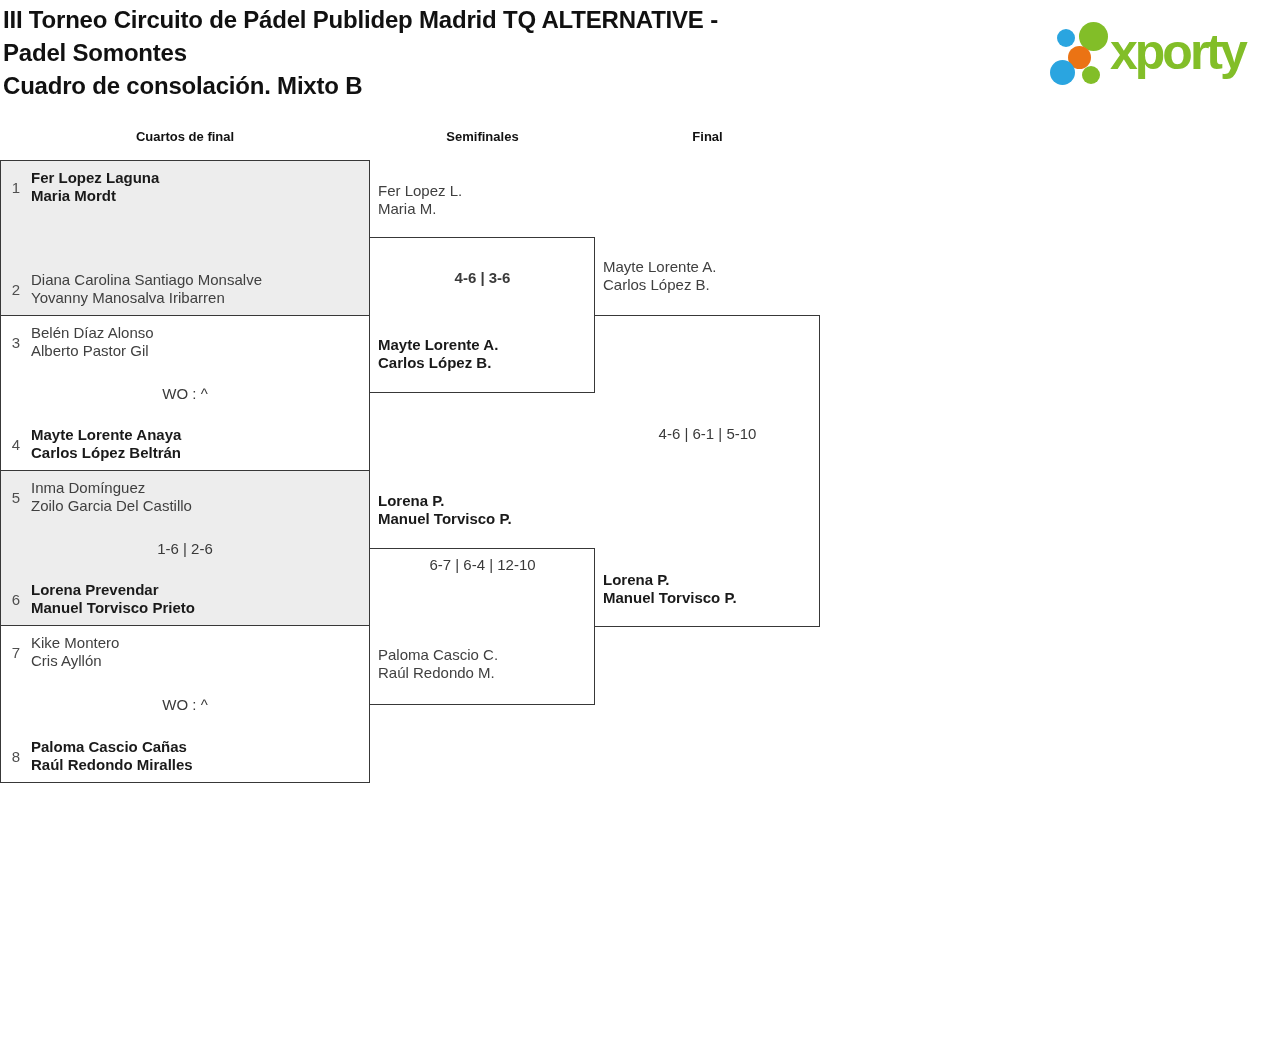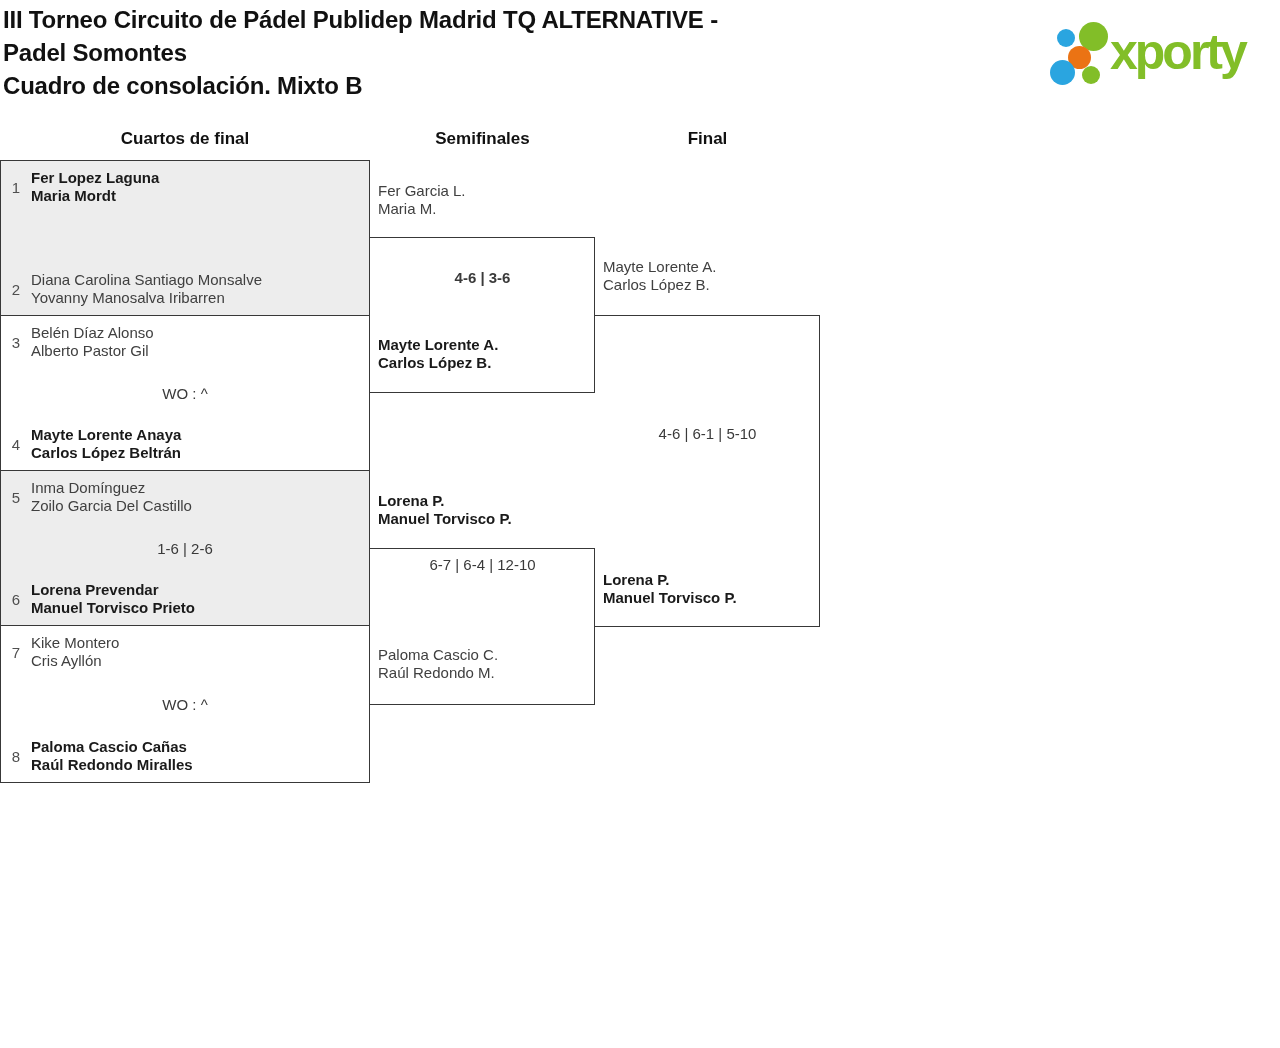--- a/index.html
+++ b/index.html
@@ -17,21 +17,21 @@
     letter-spacing:-0.2px;
   }
   .logo{left:1046px;top:14px;width:230px;height:92px;}
   .bubble{position:absolute;border-radius:50%;}
   .logo-text{
     position:absolute;left:64px;top:8px;
     font-size:50px;font-weight:bold;letter-spacing:-3px;line-height:60px;
   }
 
   
-  .colhead{top:129px;font-size:17px;font-weight:bold;color:#111;text-align:center;}
+  .colhead{top:129px;font-size:13px;font-weight:bold;color:#111;text-align:center;}
 
   
   .match{
     left:0;width:370px;height:156px;box-sizing:border-box;
     border:1px solid #383838;background:#ffffff;
     display:flex;flex-direction:column;justify-content:space-between;
     padding:8px 0;
   }
   .match.gray{background:#ededed;}
   .team-row{display:flex;align-items:center;}
@@ -141,21 +141,21 @@
     </div>
   </div>
 </div>
 
 <div class="abs conn-box" style="left:370px;top:237px;width:225px;height:156px;"></div>
 <div class="abs conn-box" style="left:370px;top:548px;width:225px;height:157px;"></div>
 
 <div class="abs conn-box" style="left:595px;top:315px;width:225px;height:312px;"></div>
 
 <div class="abs team-label" style="left:378px;top:182px;">
-  <div class="loser">Fer Garcia L.</div>
+  <div class="loser">Fer Lopez L.</div>
   <div class="loser">Maria M.</div>
 </div>
 <div class="abs conn-score" style="left:370px;top:269px;font-weight:bold;">4-6 | 3-6</div>
 <div class="abs team-label" style="left:378px;top:336px;">
   <div class="winner">Mayte Lorente A.</div>
   <div class="winner">Carlos López B.</div>
 </div>
 
 <div class="abs team-label" style="left:378px;top:492px;">
   <div class="winner">Lorena P.</div>

